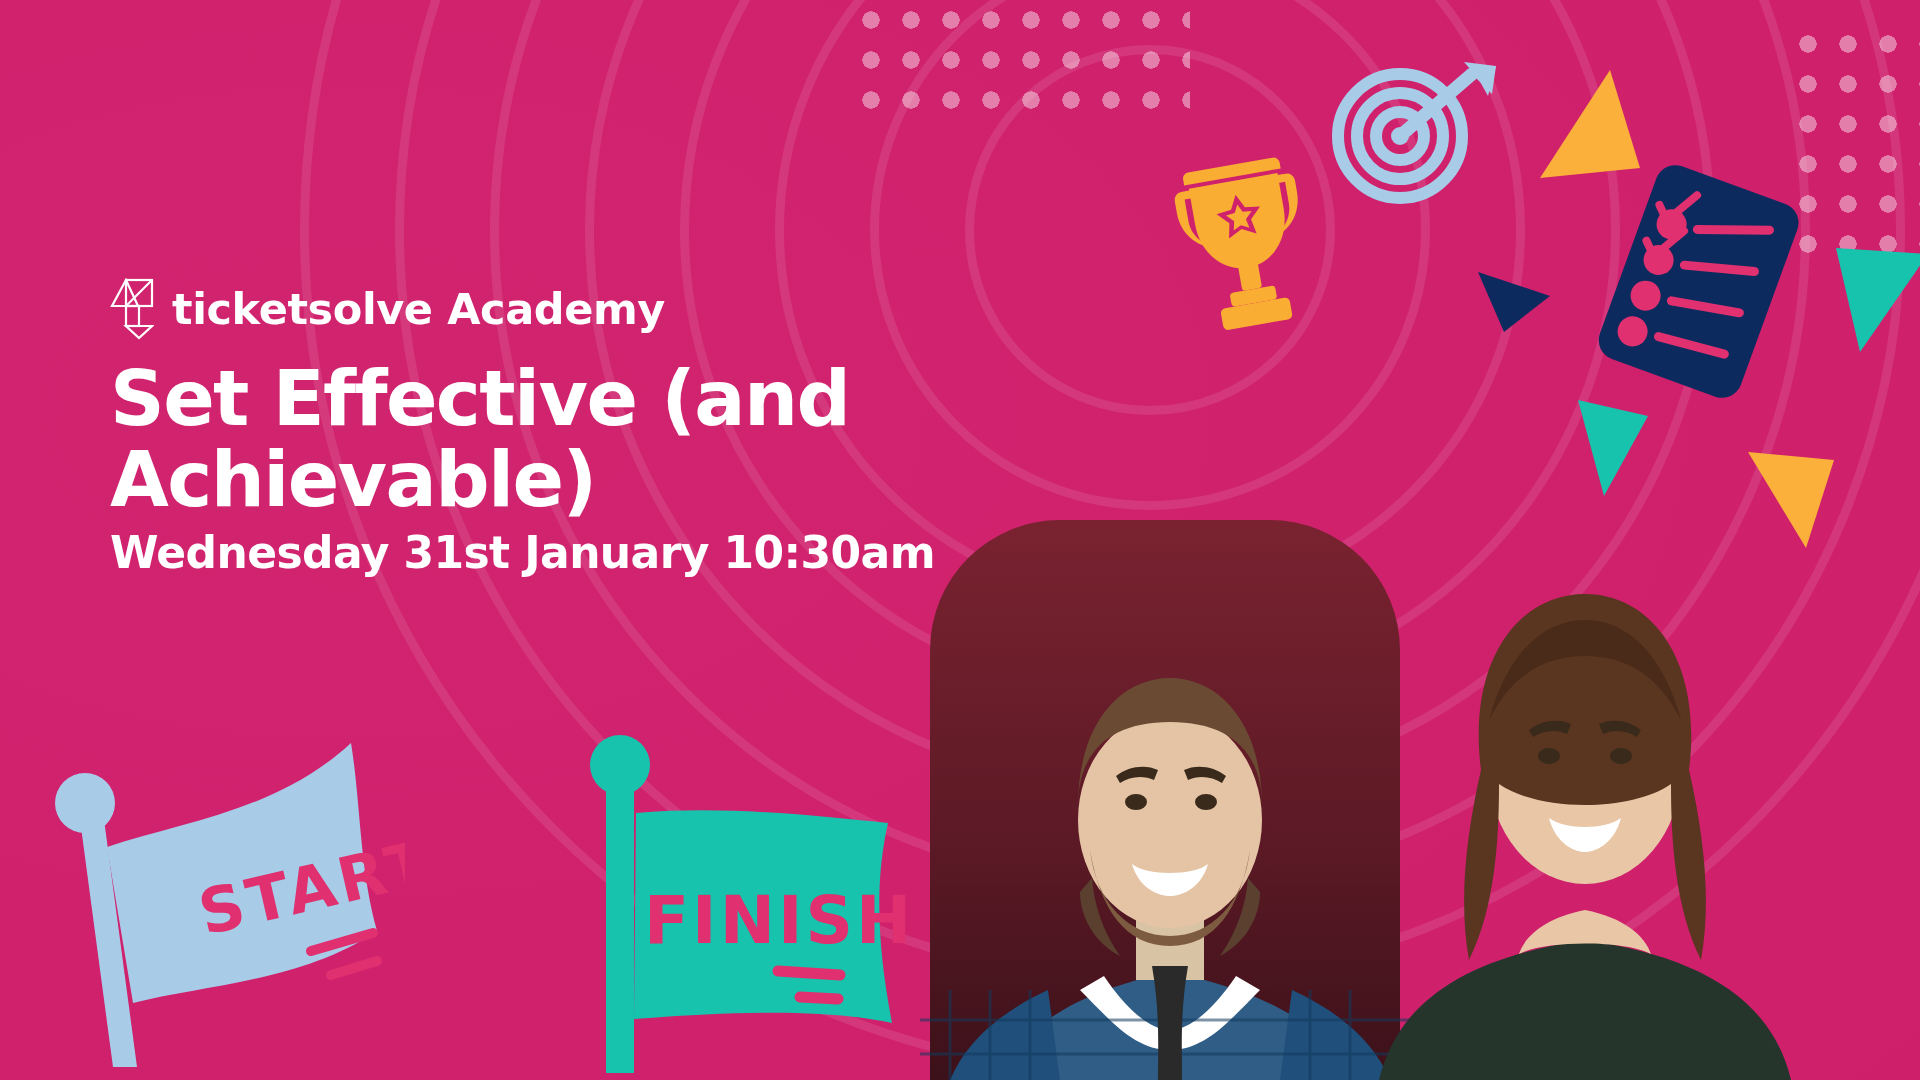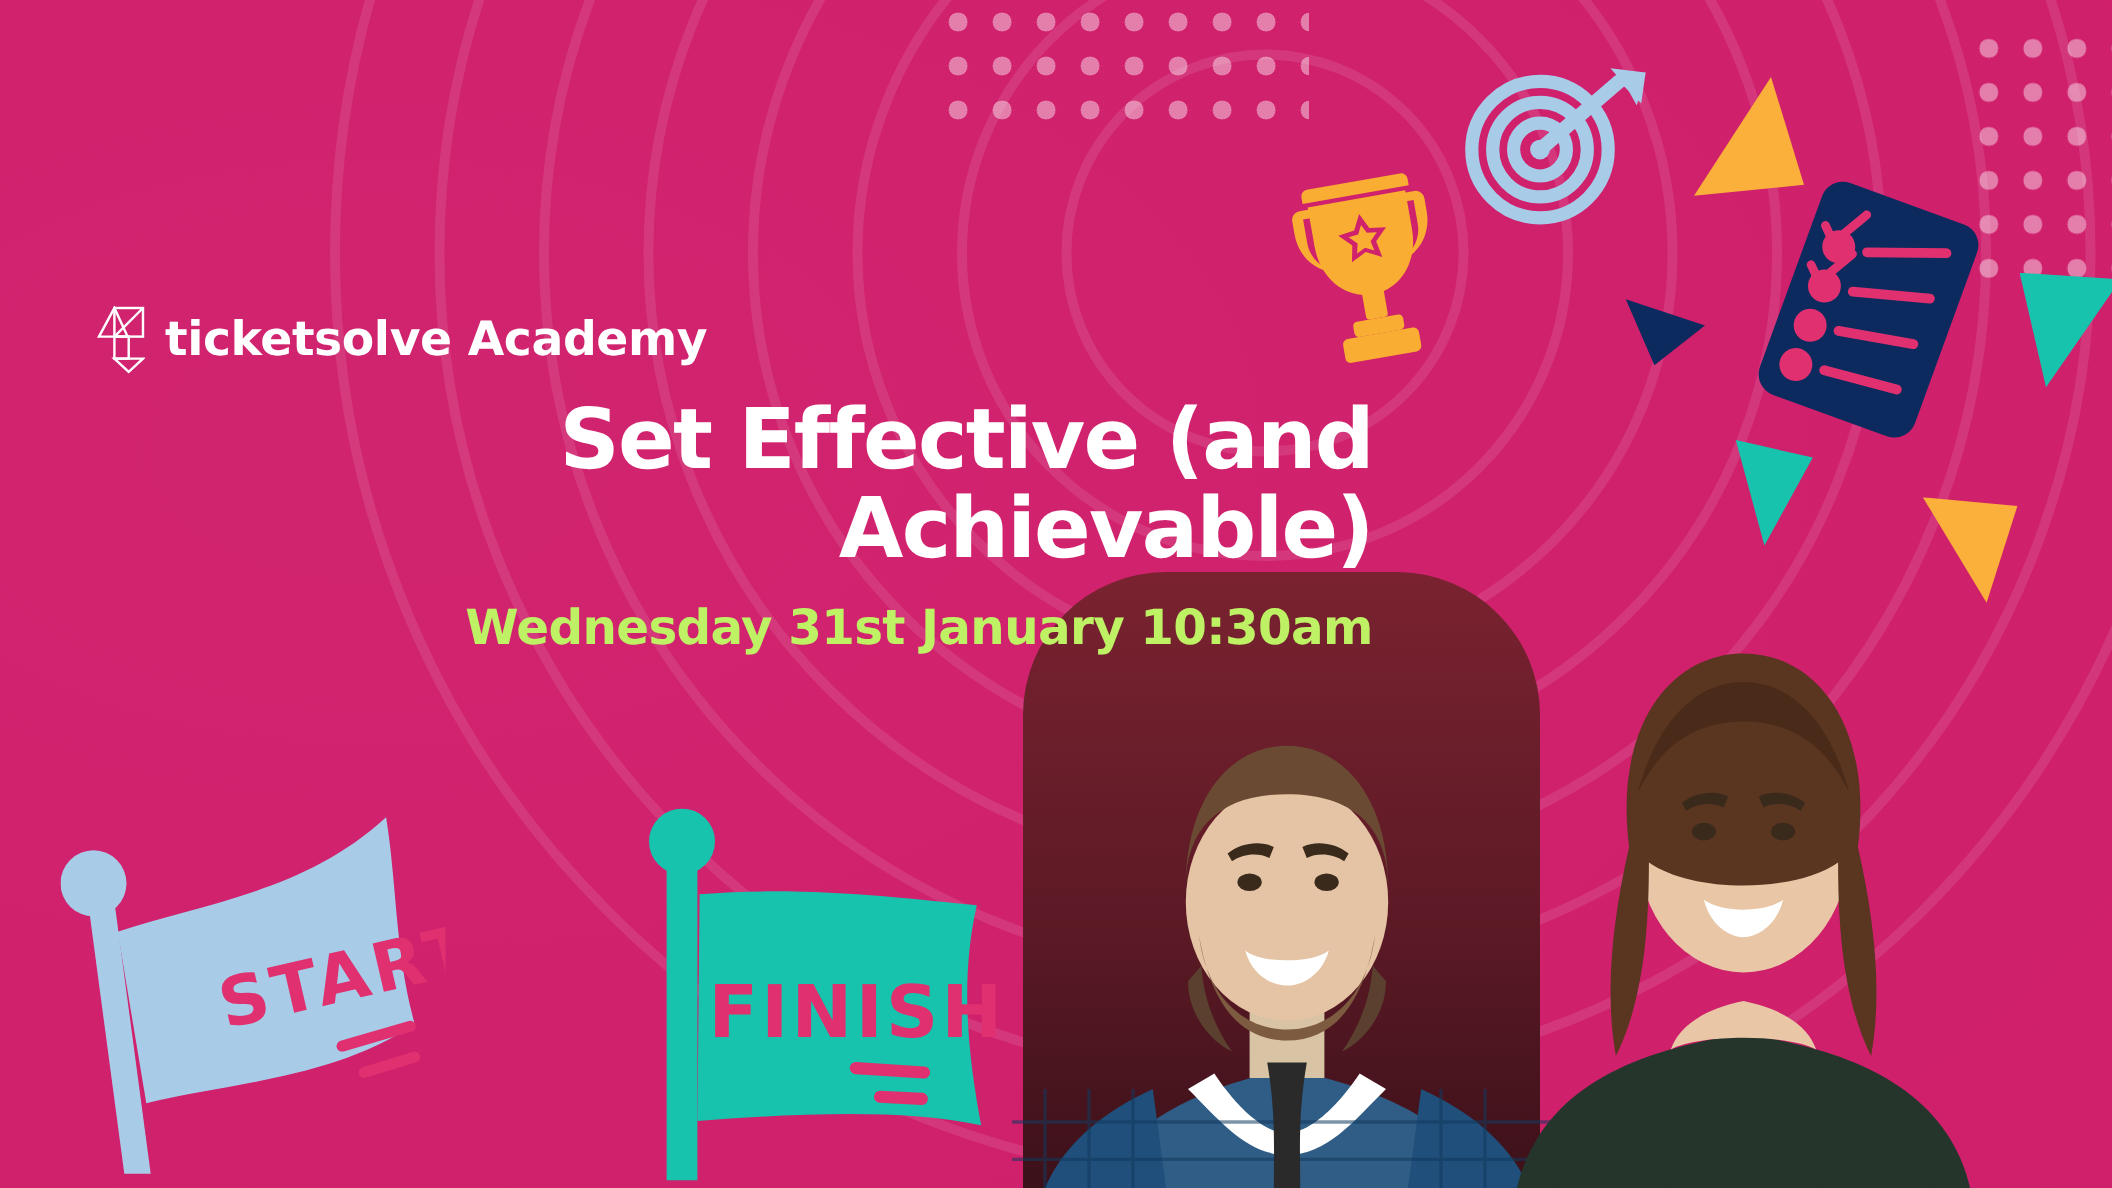--- a/index.html
+++ b/index.html
@@ -26,36 +26,36 @@
   .r7{inset:570px;}
   .r8{inset:665px;}
 
   .dotgrid{position:absolute;
     background-image:radial-gradient(rgba(255,255,255,.42) 30%, transparent 31%);
     background-size:40px 40px;background-position:6px 6px;}
   .dg-top{left:845px;top:-6px;width:345px;height:135px;}
   .dg-right{left:1782px;top:18px;width:175px;height:235px;}
 
   
-  .content{position:absolute;left:88px;top:278px;width:1160px;text-align:right;}
+  .content{position:absolute;left:110px;top:278px;width:1160px;}
   .brandrow{display:flex;align-items:center;gap:18px;height:62px;}
   .logomark{width:44px;height:62px;flex:0 0 auto;}
   .brandname{
     color:#ffffff;font-size:43px;font-weight:700;letter-spacing:-0.4px;
     font-family:"DejaVu Sans", sans-serif;line-height:1;white-space:nowrap;
   }
   .headline{
     color:#ffffff;font-weight:700;font-size:76px;line-height:1.07;
     letter-spacing:-1.6px;margin-top:18px;
     font-family:"DejaVu Sans", sans-serif;
   }
   .headline span{display:block;}
   .dateline{
-    color:#bef264;font-weight:700;font-size:44px;letter-spacing:-0.6px;
-    margin-top:24px;font-family:"DejaVu Sans", sans-serif;white-space:nowrap;
+    color:#ffffff;font-weight:700;font-size:44px;letter-spacing:-0.6px;
+    margin-top:6px;font-family:"DejaVu Sans", sans-serif;white-space:nowrap;
   }
 
   
   .icon-abs{position:absolute;}
   .trophy{left:1158px;top:142px;width:170px;height:190px;}
   .target{left:1322px;top:58px;width:185px;height:150px;}
   .clipboard{left:1576px;top:160px;width:240px;height:240px;}
   .flag-start{left:55px;top:735px;width:350px;height:335px;}
   .flag-finish{left:578px;top:735px;width:330px;height:340px;}
 

